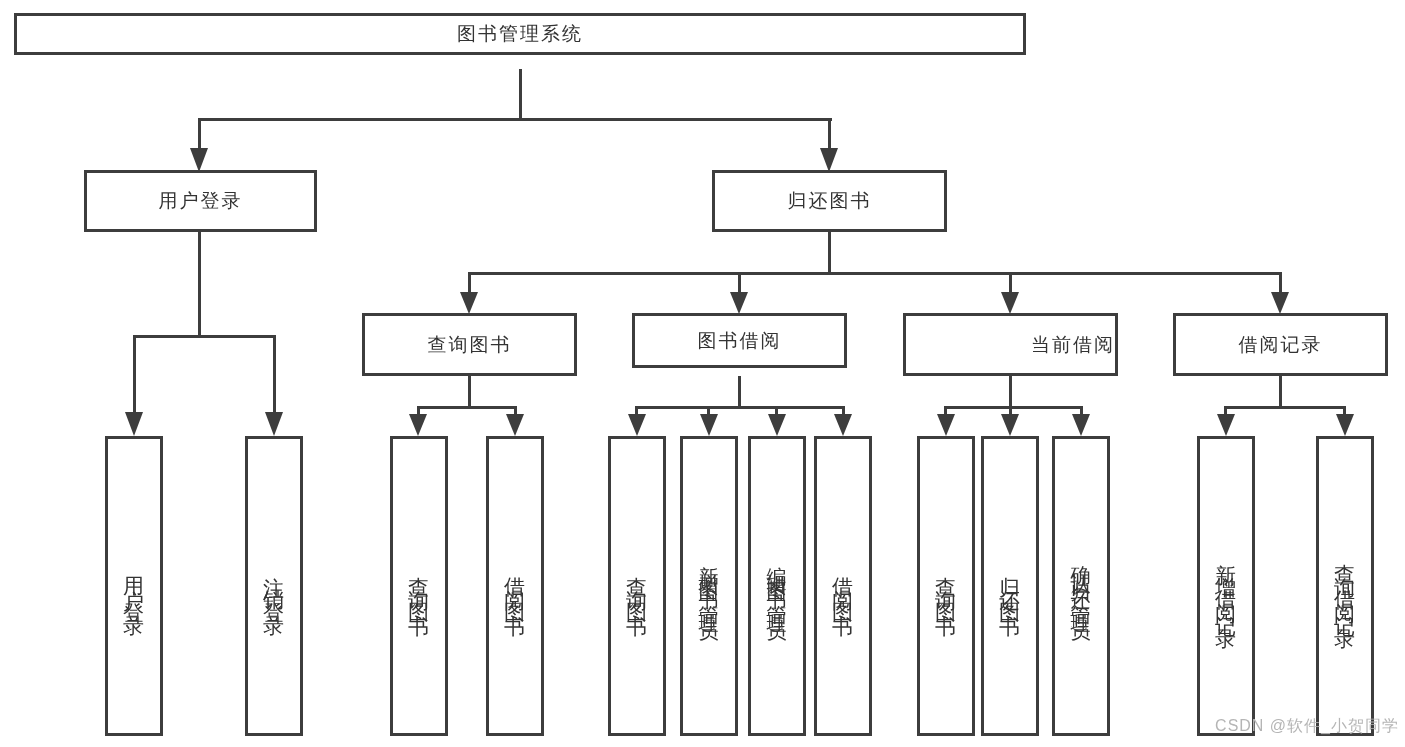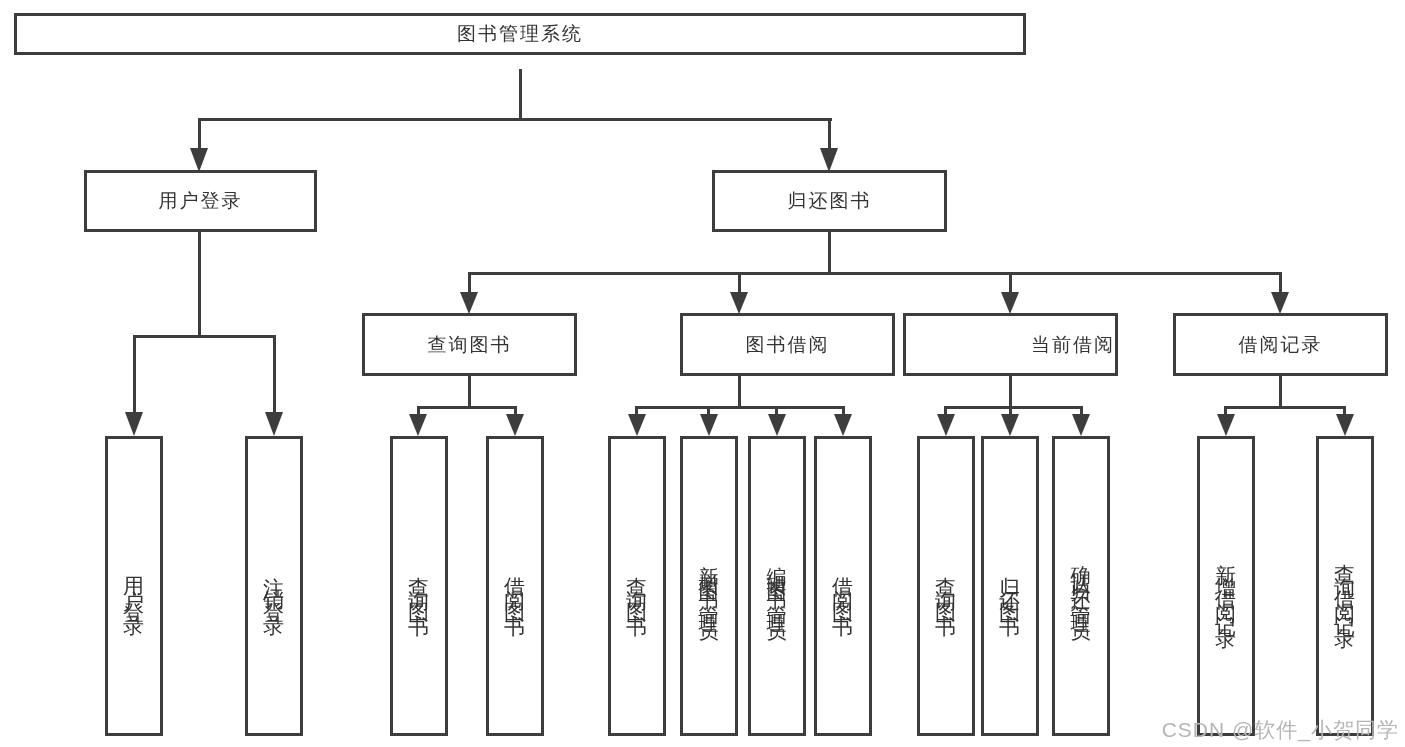--- a/index.html
+++ b/index.html
@@ -28,21 +28,21 @@
   }
   .vbox.long span{font-size:20px;letter-spacing:8px;}
   .line{position:absolute;background:var(--line);}
   .arrow{
     position:absolute;width:0;height:0;
     border-left:9px solid transparent;border-right:9px solid transparent;
     border-top:22px solid var(--line);
   }
   .arrow.lg{border-top-width:24px;}
   .watermark{
-    position:absolute;right:6px;top:716px;font-size:21px;color:var(--wm);
+    position:absolute;right:6px;top:716px;font-size:16px;color:var(--wm);
     letter-spacing:1px;white-space:nowrap;
   }
 </style>
 </head>
 <body>
 
 <div class="canvas">
 
   <div class="hbox" style="left:14px;top:13px;width:1012px;height:42px;">
     <span>图书管理系统</span>
@@ -82,21 +82,21 @@
     <div class="arrow" style="left:730px;top:292px;"></div>
     <div class="line" style="left:1009px;top:272px;width:3px;height:22px;"></div>
     <div class="arrow" style="left:1001px;top:292px;"></div>
     <div class="line" style="left:1279px;top:272px;width:3px;height:22px;"></div>
     <div class="arrow" style="left:1271px;top:292px;"></div>
   </div>
 
   <div class="hbox" style="left:362px;top:313px;width:215px;height:63px;">
     <span>查询图书</span>
   </div>
-  <div class="hbox" style="left:632px;top:313px;width:215px;height:63px;margin-left:48px;">
+  <div class="hbox" style="left:632px;top:313px;width:215px;height:55px;">
     <span>图书借阅</span>
   </div>
   <div class="hbox" style="left:903px;top:313px;width:215px;height:63px;justify-content:flex-end;">
     <span>当前借阅</span>
   </div>
   <div class="hbox" style="left:1173px;top:313px;width:215px;height:63px;font-family:Liberation Serif, serif;">
     <span>借阅记录</span>
   </div>
 
   <div>

